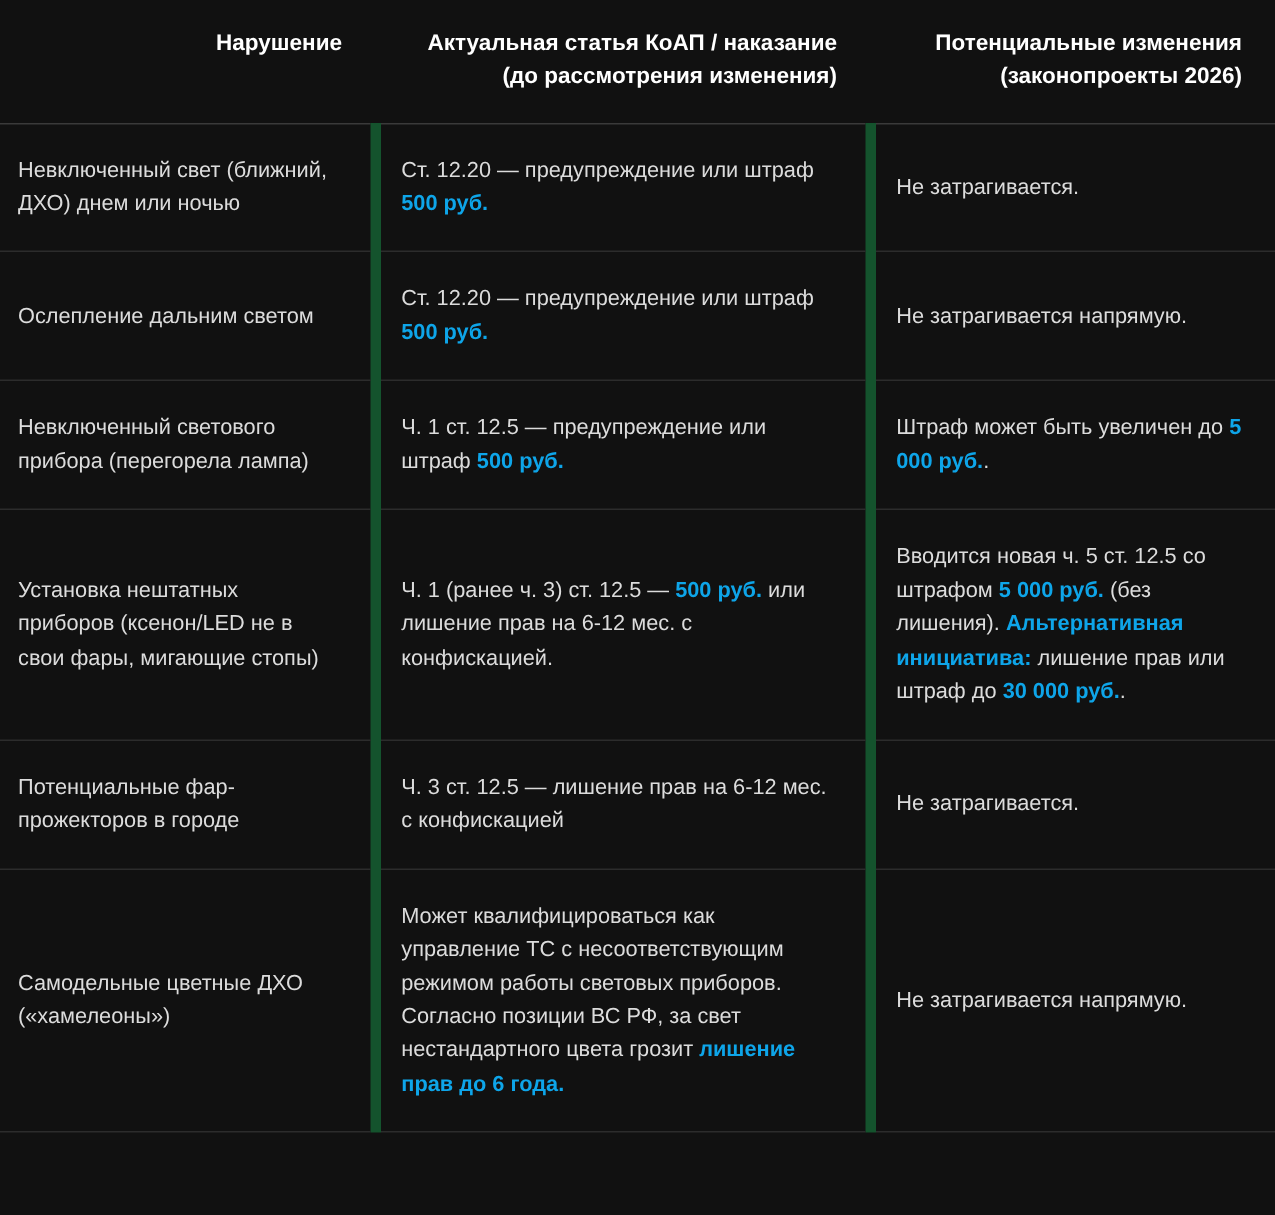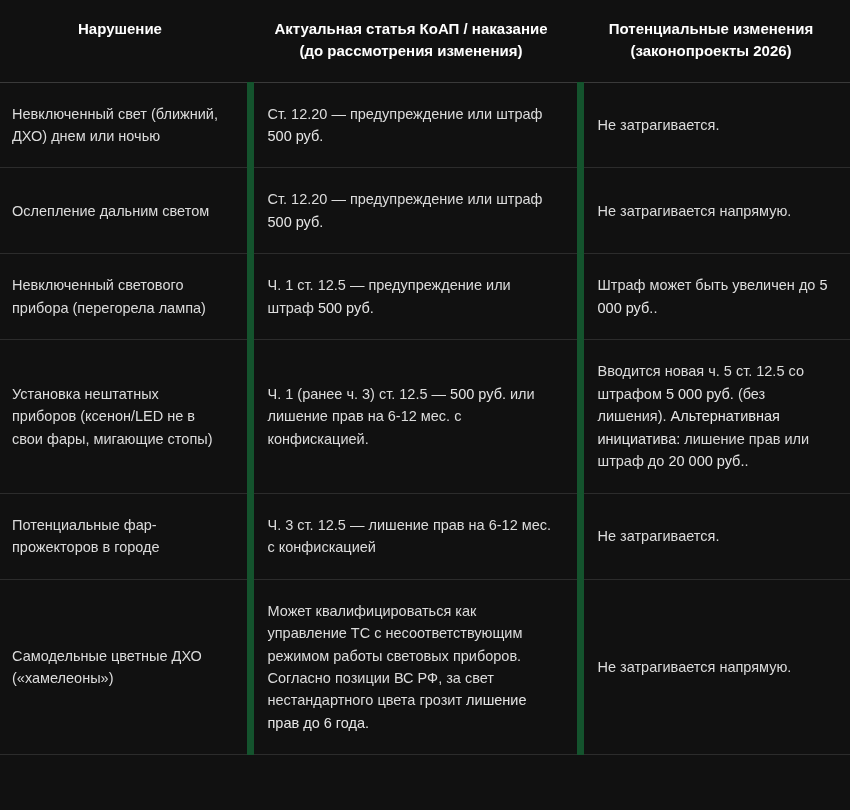--- a/index.html
+++ b/index.html
@@ -17,21 +17,21 @@
   .table {
     width: 850px;
     border-collapse: collapse;
     table-layout: fixed;
   }
   .table col.c0 { width: 250px; }
   .table col.c1 { width: 330px; }
   .table col.c2 { width: 270px; }
 
   .table th {
-    text-align: center;
+    text-align: right;
     vertical-align: top;
     font-size: 15px;
     font-weight: bold;
     color: #ffffff;
     line-height: 1.45;
     padding: 18px 22px 20px 12px;
     border-bottom: 1px solid #3a3a3a;
   }
   .table th.col1 { padding-left: 14px; }
   .table th.col2 { padding-left: 14px; }
@@ -42,21 +42,21 @@
     line-height: 1.55;
     color: #dcdcdc;
     padding: 20px 22px 20px 12px;
     border-bottom: 1px solid #2c2c2c;
     border-right: 7px solid #14532d;
   }
   .table td.col1 { padding-left: 14px; }
   .table td.col2 { padding-left: 14px; border-right: none; }
   .table tr.header-row th { border-right: none; }
 
-  .table td b, .table th b { color: #e5e5e5; font-weight: normal; }
+  .table td b, .table th b { color: #0ea5e9; font-weight: bold; }
 
   .cellwrap { display: block; }
 </style>
 </head>
 <body>
 
 <table class="table">
   <colgroup>
     <col class="c0">
       <col class="c1">
@@ -89,21 +89,21 @@
       <td class="col2">Не затрагивается напрямую.</td>
     </tr>
     <tr>
       <td class="col0">Невключенный светового прибора (перегорела лампа)</td>
       <td class="col1">Ч. 1 ст. 12.5 — предупреждение или штраф <b>500 руб.</b></td>
       <td class="col2">Штраф может быть увеличен до <b>5 000 руб.</b>.</td>
     </tr>
     <tr>
       <td class="col0">Установка нештатных приборов (ксенон/LED не в свои фары, мигающие стопы)</td>
       <td class="col1">Ч. 1 (ранее ч. 3) ст. 12.5 — <b>500 руб.</b> или лишение прав на 6-12 мес. с конфискацией.</td>
-      <td class="col2">Вводится новая ч. 5 ст. 12.5 со штрафом <b>5 000 руб.</b> (без лишения). <b>Альтернативная инициатива:</b> лишение прав или штраф до <b>20 000 руб.</b>.</td>
+      <td class="col2">Вводится новая ч. 5 ст. 12.5 со штрафом <b>5 000 руб.</b> (без лишения). <b>Альтернативная инициатива:</b> лишение прав или штраф до <b>30 000 руб.</b>.</td>
     </tr>
     <tr>
       <td class="col0">Потенциальные фар-прожекторов в городе</td>
       <td class="col1">Ч. 3 ст. 12.5 — лишение прав на 6-12 мес. с конфискацией</td>
       <td class="col2">Не затрагивается.</td>
     </tr>
     <tr>
       <td class="col0">Самодельные цветные ДХО («хамелеоны»)</td>
       <td class="col1">Может квалифицироваться как управление ТС с несоответствующим режимом работы световых приборов. Согласно позиции ВС РФ, за свет нестандартного цвета грозит <b>лишение прав до 6 года.</b></td>
       <td class="col2">Не затрагивается напрямую.</td>

